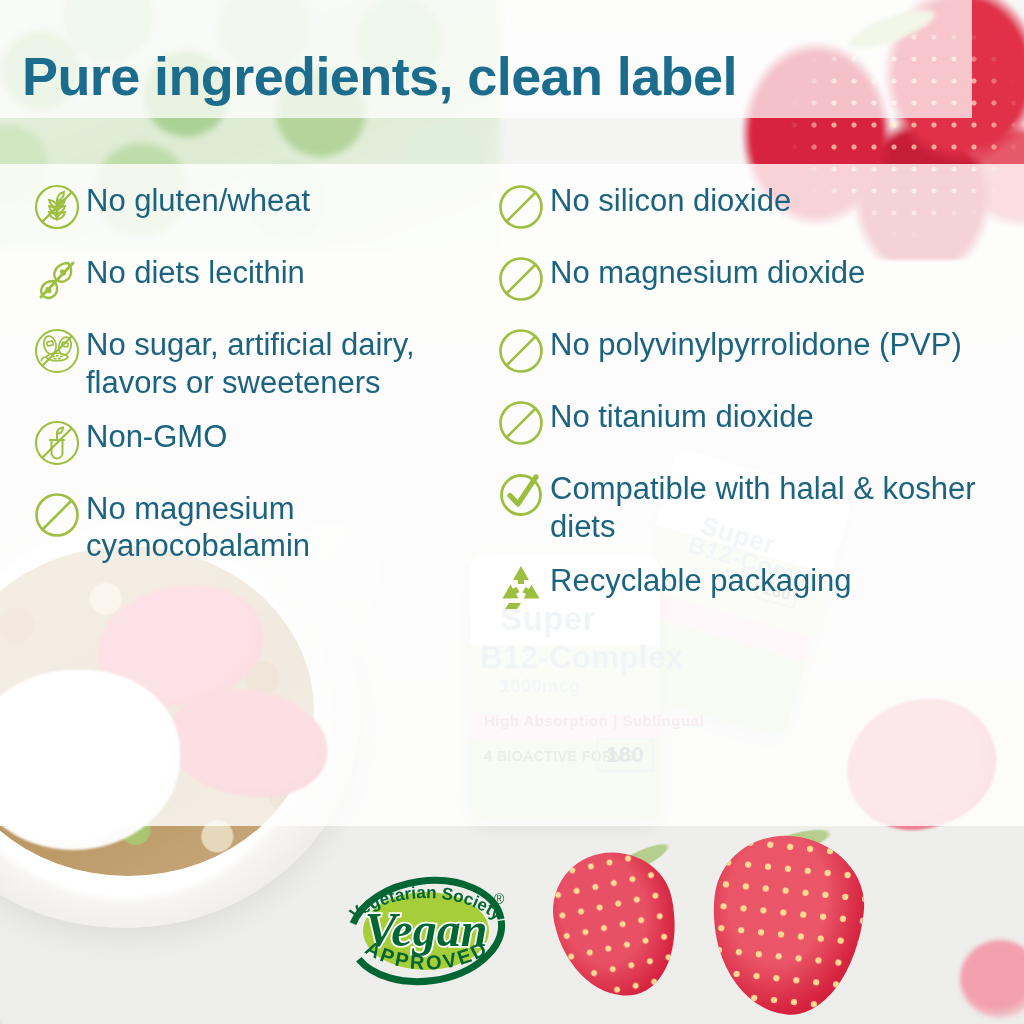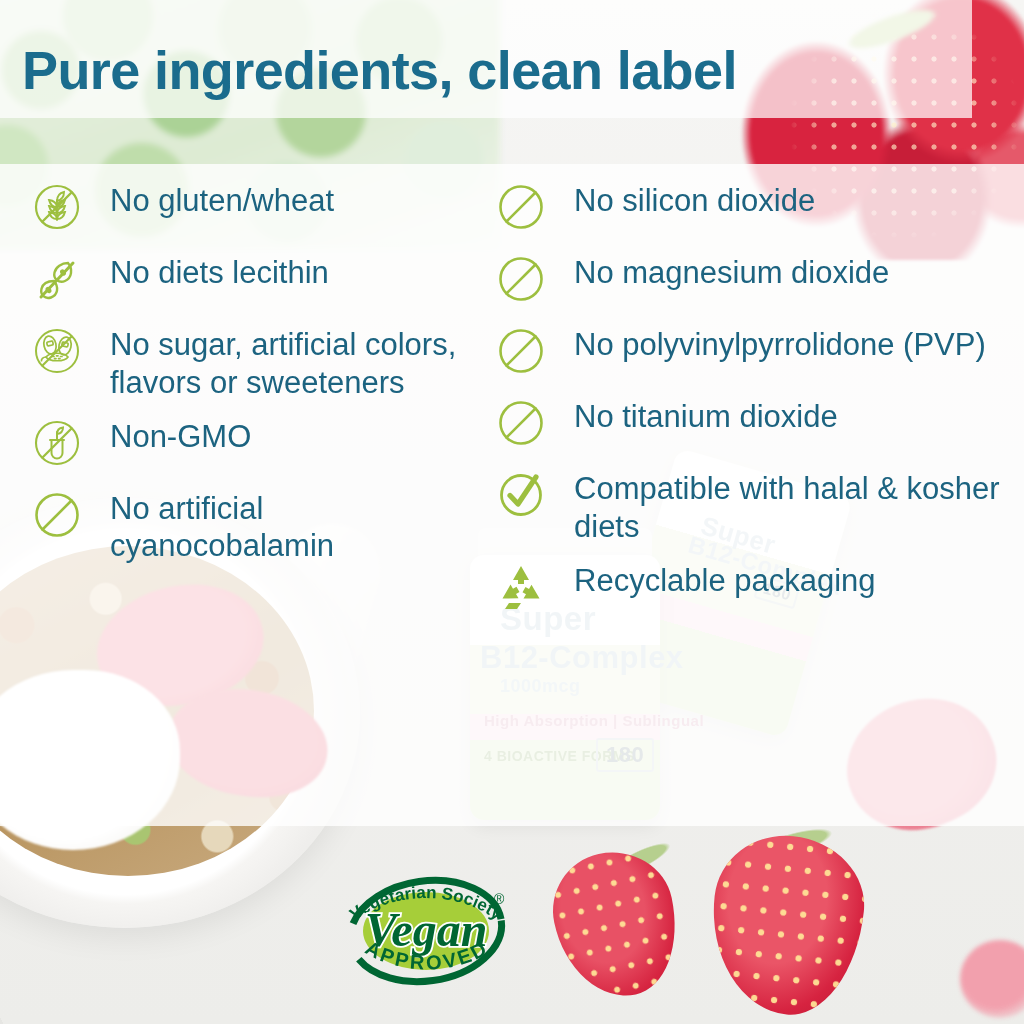--- a/index.html
+++ b/index.html
@@ -135,29 +135,29 @@
     background:radial-gradient(ellipse at 45% 42%, #f08d9c 0 50%, #e9758a 80%, rgba(233,117,138,0) 97%);
     transform:rotate(-22deg);filter:blur(.8px);}
   .sb4{position:absolute;left:960px;top:940px;width:80px;height:78px;border-radius:50%;
     background:radial-gradient(circle at 45% 42%, #f2a0ad 0 55%, rgba(242,160,173,0) 85%);filter:blur(2px);}
 
   
   .panel-title{position:absolute;left:0;top:0;width:972px;height:118px;background:rgba(255,255,255,.72);}
   .panel-main{position:absolute;left:0;top:164px;width:1024px;height:662px;background:rgba(255,255,255,.80);}
 
   
-  .title{position:absolute;left:22px;top:43px;
+  .title{position:absolute;left:22px;top:49px;
     font-size:54px;font-weight:700;letter-spacing:-.6px;line-height:1;
     color:#1b6c8d;white-space:nowrap;}
 
   
   .col{position:absolute;display:flex;flex-direction:column;}
   .col-left{left:28px;top:180px;width:452px;}
   .col-right{left:492px;top:180px;width:528px;}
-  .row{display:flex;align-items:flex-start;margin-bottom:14px;gap:24px;}
+  .row{display:flex;align-items:flex-start;margin-bottom:14px;}
   .ic{flex:0 0 58px;width:58px;height:56px;display:flex;align-items:flex-start;justify-content:center;padding-top:2px;}
   .ic svg{display:block;}
   .lbl{color:#1c6380;font-size:31px;line-height:1.22;padding-top:2px;}
   .col-right .lbl{font-size:31px;}
 
   
   .vegan{position:absolute;left:318px;top:864px;width:216px;height:134px;}
   .vegan svg{display:block;}
 </style>
 </head>
@@ -253,21 +253,21 @@
             <rect x="15" y="15.5" width="6" height="4" rx="1" transform="rotate(-12 18 17.5)"></rect>
             <ellipse cx="33" cy="20" rx="6" ry="9" transform="rotate(12 33 20)"></ellipse>
             <rect x="30" y="16.5" width="6" height="4" rx="1" transform="rotate(12 33 18.5)"></rect>
             <path d="M14 31 C18 26 32 26 36 31 C33 36 17 36 14 31Z"></path>
             <path d="M20.5 30.5 h1.5 M24.5 29.8 h1.5 M28.5 30.5 h1.5 M22.5 32.6 h1.5 M26.5 32.6 h1.5" stroke-linecap="round"></path>
             <path d="M14 31 C11 31 9 33 9.5 35.5"></path>
           </g>
           <path d="M10.5 39.5 L39.5 10.5" stroke-width="2.2" stroke-linecap="round"></path>
         </svg>
       </span>
-      <span class="lbl">No sugar, artificial colors, flavors or sweeteners</span>
+      <span class="lbl">No sugar, artificial dairy, flavors or sweeteners</span>
     </div>
 
     <div class="row">
       <span class="ic">
         <svg width="50" height="50" viewBox="0 0 50 50" fill="none" stroke="#9dbf3f" stroke-width="2.1">
           <circle cx="25" cy="25" r="21"></circle>
           <g stroke-width="2" stroke-linecap="round">
             <path d="M19.5 22 h11 v13 a5.5 5.5 0 0 1 -11 0 z"></path>
             <path d="M18 22 h14"></path>
             <path d="M25 22 V14"></path>
@@ -279,21 +279,21 @@
       <span class="lbl">Non-GMO</span>
     </div>
 
     <div class="row">
       <span class="ic">
         <svg width="50" height="50" viewBox="0 0 50 50" fill="none" stroke="#9dbf3f" stroke-width="2.6">
           <circle cx="25" cy="25" r="20.5"></circle>
           <path d="M10.5 39.5 L39.5 10.5" stroke-linecap="round"></path>
         </svg>
       </span>
-      <span class="lbl">No artificial cyanocobalamin</span>
+      <span class="lbl">No magnesium cyanocobalamin</span>
     </div>
 
   </div>
 
   <div class="col col-right">
 
     <div class="row">
       <span class="ic">
         <svg width="50" height="50" viewBox="0 0 50 50" fill="none" stroke="#9dbf3f" stroke-width="2.6">
           <circle cx="25" cy="25" r="20.5"></circle>

